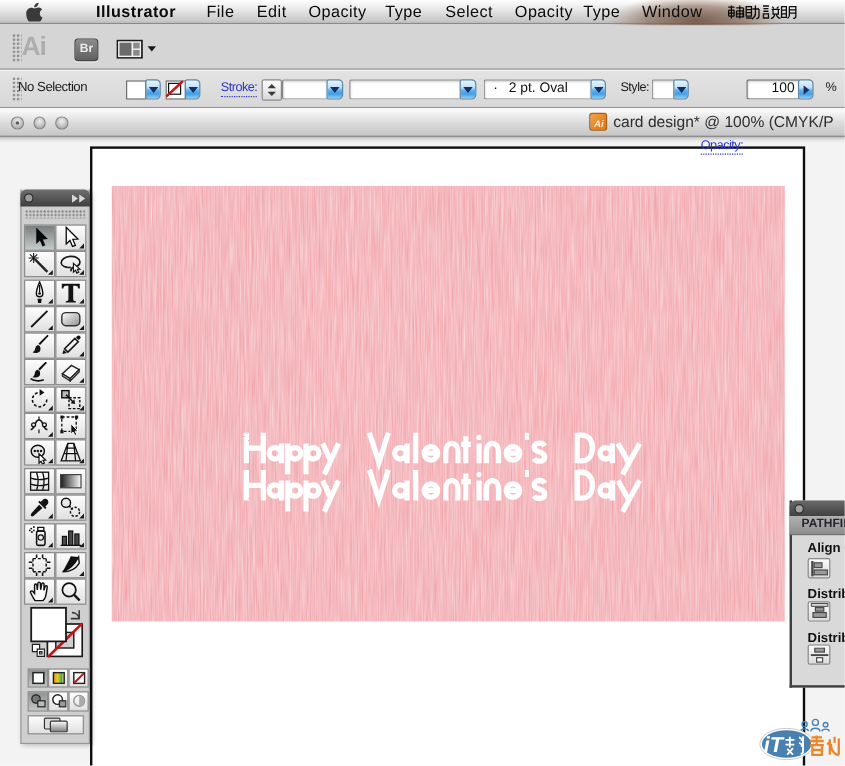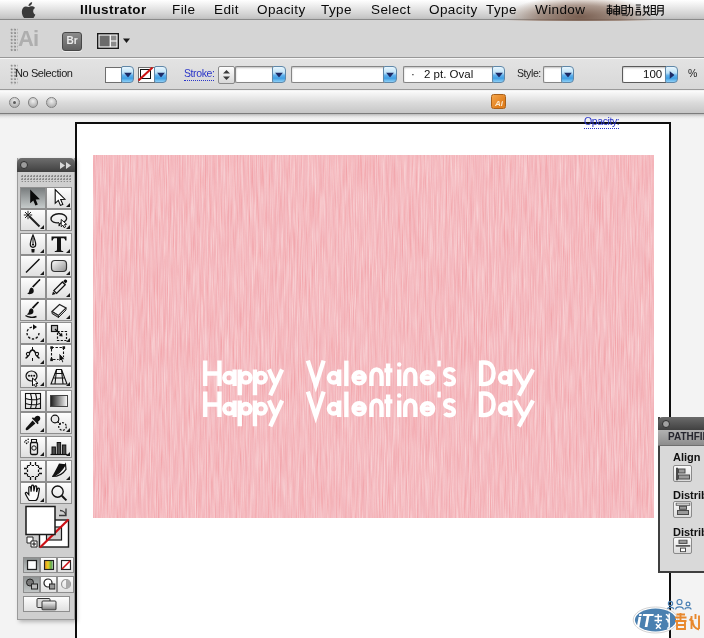--- a/index.html
+++ b/index.html
@@ -202,20 +202,21 @@
 
 <div id="titlebar" class="abs">
  <div class="tl" style="left:9px;">
       <span style="position:absolute;left:2.5px;top:2.5px;width:3px;height:3px;border-radius:50%;background:#5c5c5c;"></span>
     </div>
  <div class="tl" style="left:27.5px;"></div>
  <div class="tl" style="left:46px;"></div>
  <div id="docicon">
       <span>Ai</span>
     </div>
+ <span id="doctitle">card design* @ 100% (CMYK/P</span>
 </div>
 
 <div id="artboard" class="abs"></div>
 
 <svg id="pink" class="abs" width="561" height="363" viewBox="0 0 561 363">
  <defs>
   <filter id="streak" x="0" y="0" width="100%" height="100%">
    <feTurbulence type="fractalNoise" baseFrequency="0.9 0.028" numOctaves="2" seed="11" result="n"></feTurbulence>
    <feColorMatrix in="n" type="matrix" values="0 0 0 0 1  0 0 0 0 1  0 0 0 0 1  2.1 0 0 0 -0.55" result="al"></feColorMatrix>
    <feComposite in="al" in2="SourceGraphic" operator="in"></feComposite>

